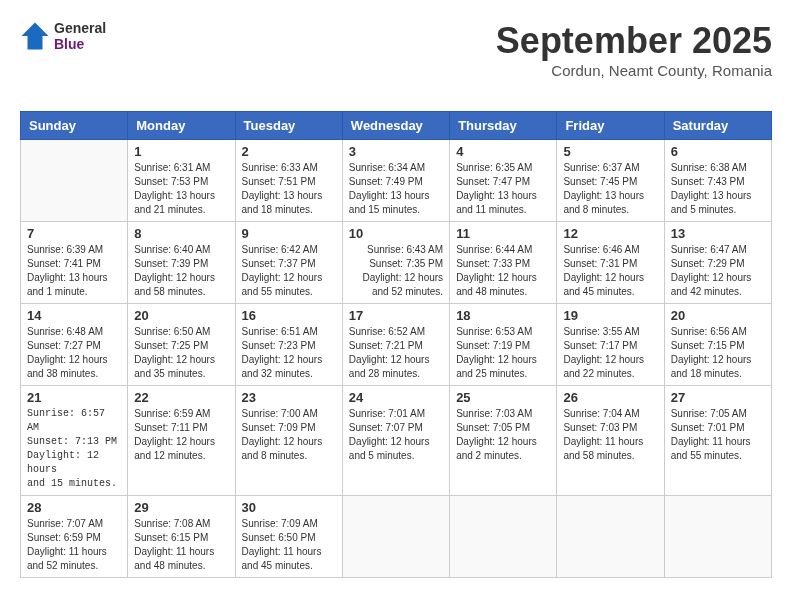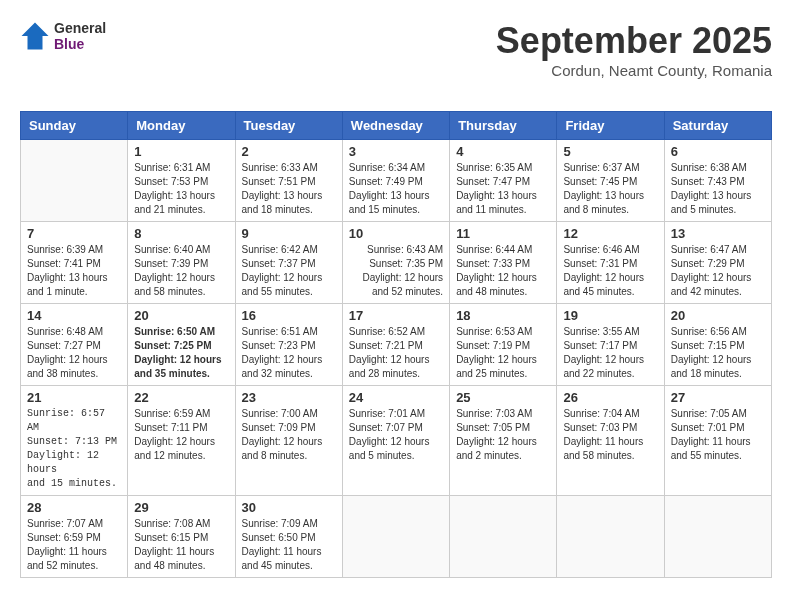--- a/index.html
+++ b/index.html
@@ -215,21 +215,21 @@
       <tr>
         <td>
           <span class="day-number">14</span>
           <div class="day-info" style="white-space: pre-line;">Sunrise: 6:48 AM
 Sunset: 7:27 PM
 Daylight: 12 hours
 and 38 minutes.</div>
         </td>
         <td>
           <span class="day-number">20</span>
-          <div class="day-info" style="white-space: pre-line; font-weight: bold;">Sunrise: 6:50 AM
+          <div class="day-info" style="white-space: pre-line;">Sunrise: 6:50 AM
 Sunset: 7:25 PM
 Daylight: 12 hours
 and 35 minutes.</div>
         </td>
         <td>
           <span class="day-number">16</span>
           <div class="day-info" style="white-space: pre-line;">Sunrise: 6:51 AM
 Sunset: 7:23 PM
 Daylight: 12 hours
 and 32 minutes.</div>

